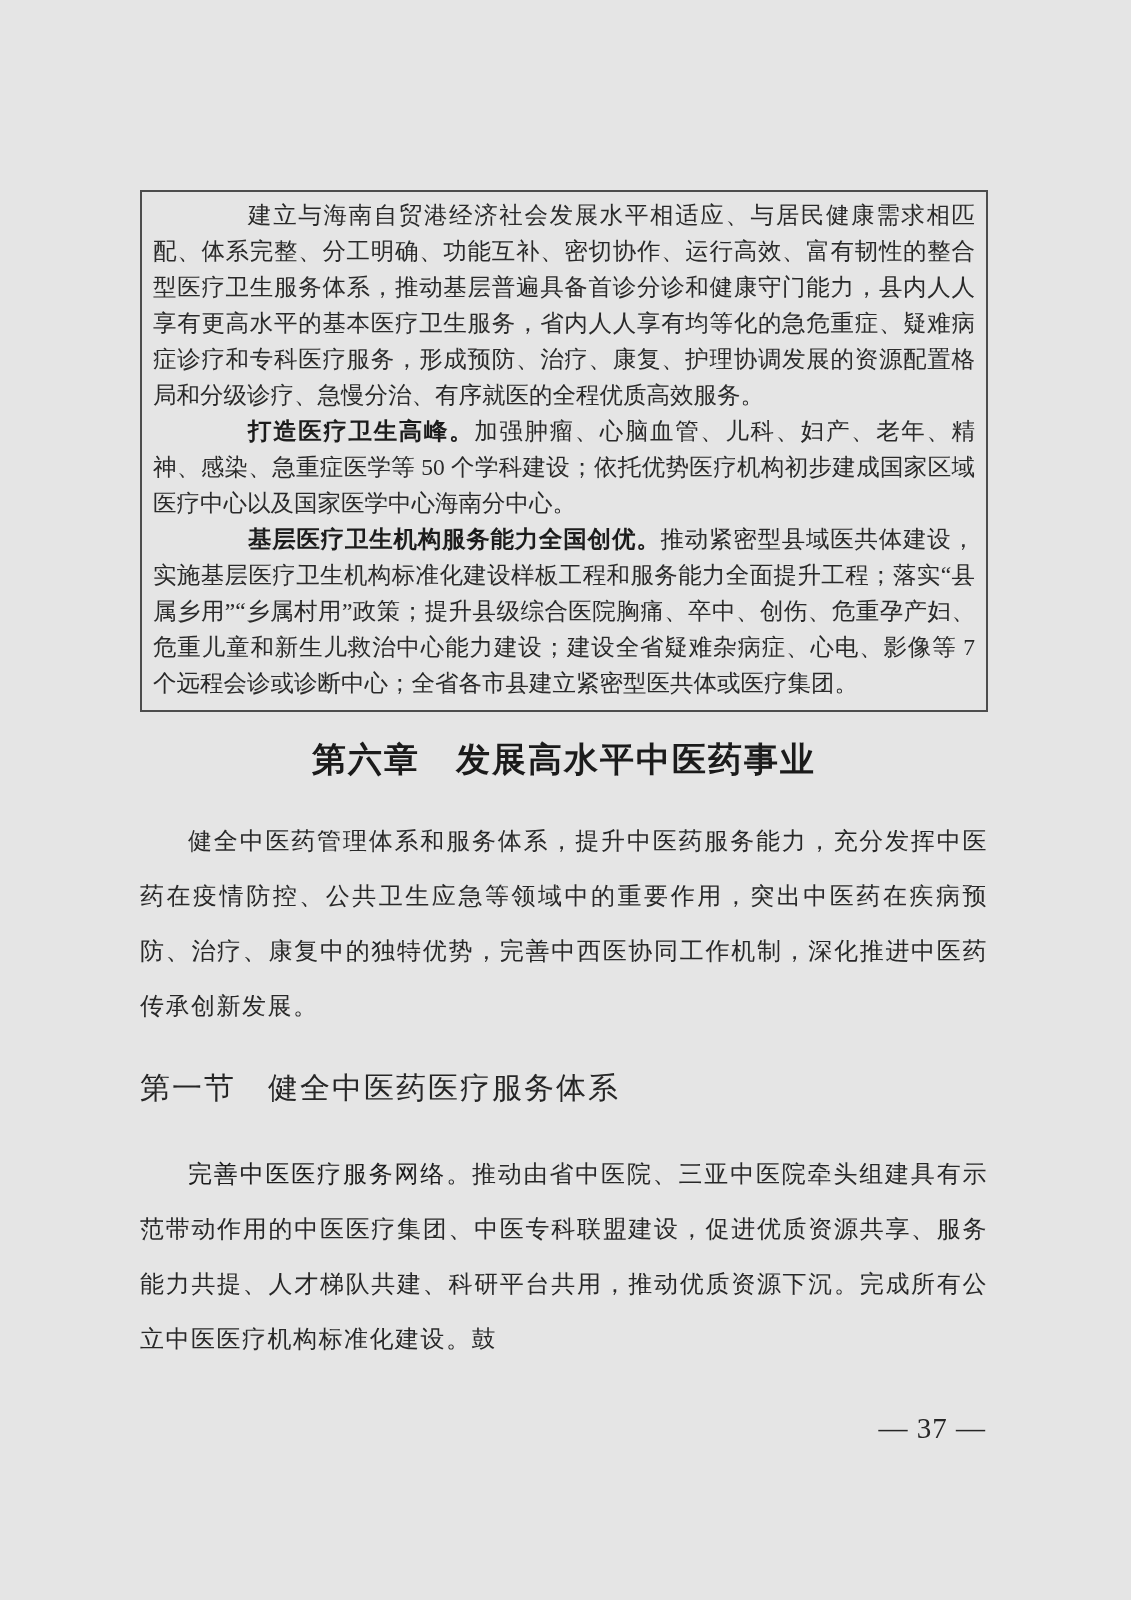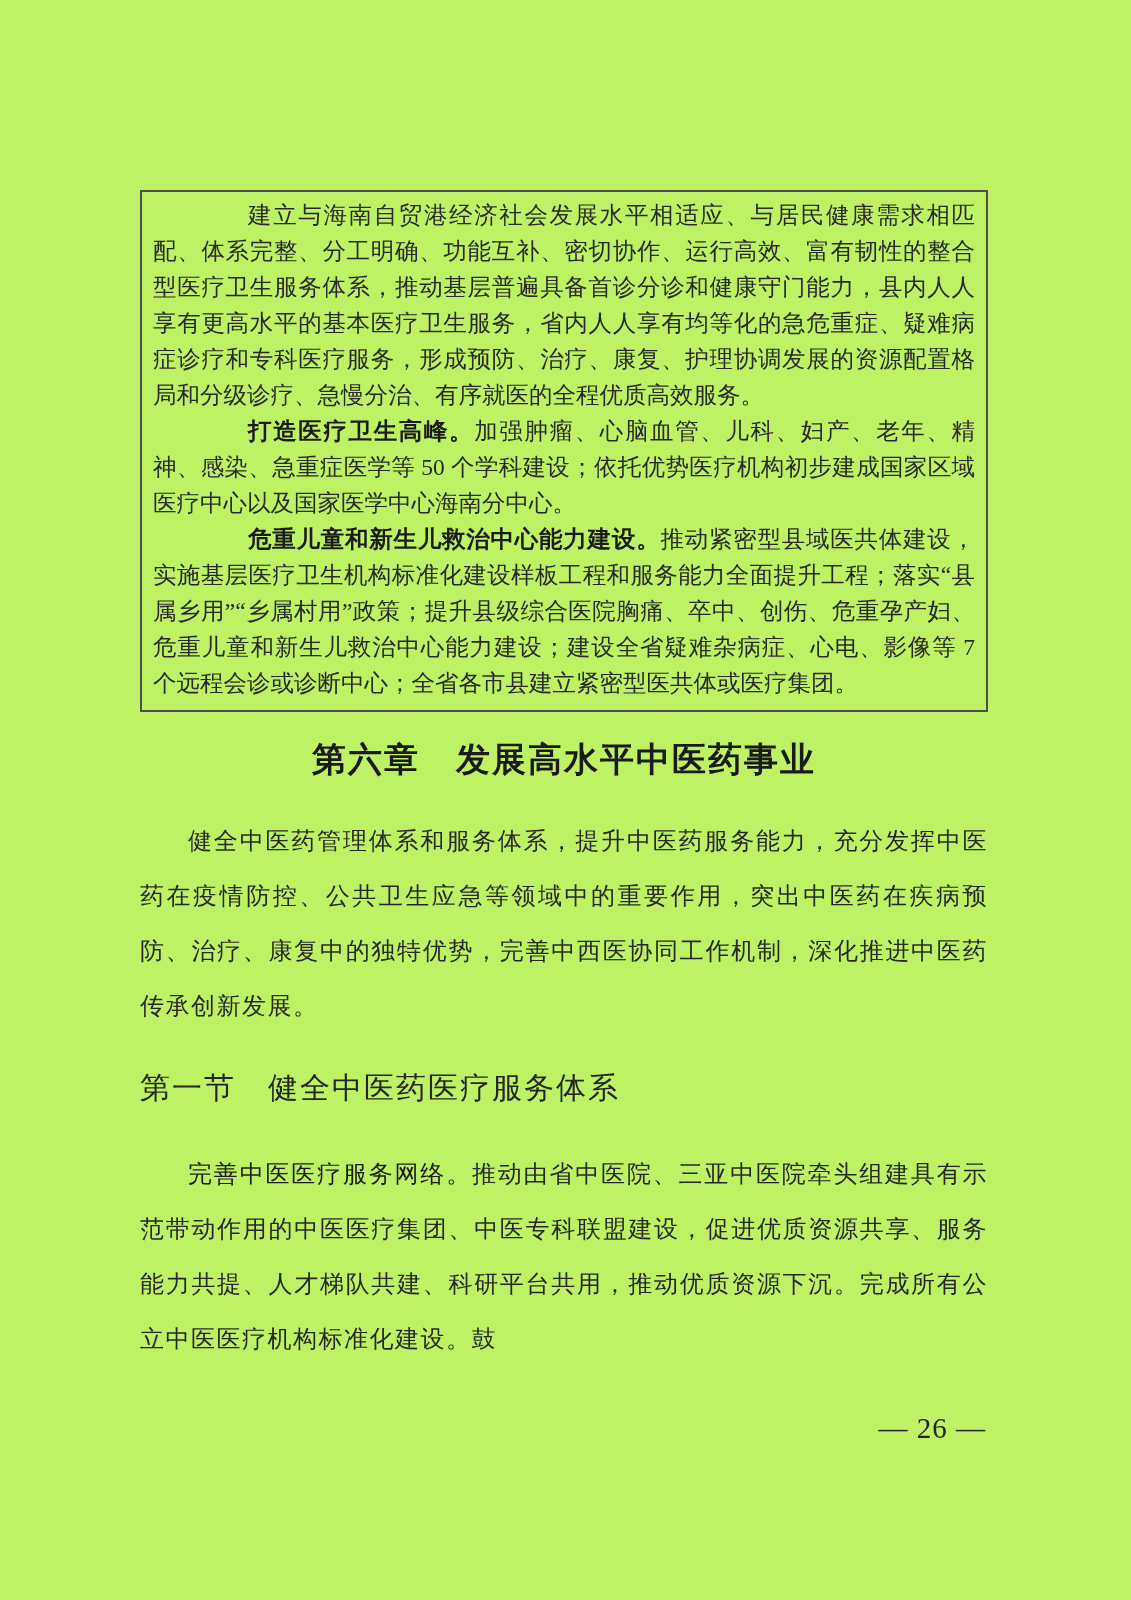--- a/index.html
+++ b/index.html
@@ -4,21 +4,21 @@
 <style>
   html, body {
     margin: 0;
     padding: 0;
     background: #ffffff;
   }
   .page {
     position: relative;
     width: 1131px;
     height: 1600px;
-    background: #bef264;
+    background: #e5e5e5;
     color: #262626;
     font-family: "Liberation Serif", "DejaVu Serif", serif;
     overflow: hidden;
   }
   .content {
     position: absolute;
     left: 140px;
     top: 190px;
     width: 848px;
   }
@@ -93,27 +93,27 @@
 </style>
 </head>
 <body>
 
 <div class="page">
   <div class="content">
 
     <div class="summary-box">
       <p class="box-para"><span class="box-lead"></span><span>建立与海南自贸港经济社会发展水平相适应、与居民健康需求相匹配、体系完整、分工明确、功能互补、密切协作、运行高效、富有韧性的整合型医疗卫生服务体系，推动基层普遍具备首诊分诊和健康守门能力，县内人人享有更高水平的基本医疗卫生服务，省内人人享有均等化的急危重症、疑难病症诊疗和专科医疗服务，形成预防、治疗、康复、护理协调发展的资源配置格局和分级诊疗、急慢分治、有序就医的全程优质高效服务。</span></p>
       <p class="box-para"><span class="box-lead">打造医疗卫生高峰。</span><span>加强肿瘤、心脑血管、儿科、妇产、老年、精神、感染、急重症医学等 50 个学科建设；依托优势医疗机构初步建成国家区域医疗中心以及国家医学中心海南分中心。</span></p>
-      <p class="box-para"><span class="box-lead">危重儿童和新生儿救治中心能力建设。</span><span>推动紧密型县域医共体建设，实施基层医疗卫生机构标准化建设样板工程和服务能力全面提升工程；落实“县属乡用”“乡属村用”政策；提升县级综合医院胸痛、卒中、创伤、危重孕产妇、危重儿童和新生儿救治中心能力建设；建设全省疑难杂病症、心电、影像等 7 个远程会诊或诊断中心；全省各市县建立紧密型医共体或医疗集团。</span></p>
+      <p class="box-para"><span class="box-lead">基层医疗卫生机构服务能力全国创优。</span><span>推动紧密型县域医共体建设，实施基层医疗卫生机构标准化建设样板工程和服务能力全面提升工程；落实“县属乡用”“乡属村用”政策；提升县级综合医院胸痛、卒中、创伤、危重孕产妇、危重儿童和新生儿救治中心能力建设；建设全省疑难杂病症、心电、影像等 7 个远程会诊或诊断中心；全省各市县建立紧密型医共体或医疗集团。</span></p>
     </div>
 
     <h1 class="chapter-heading">第六章　发展高水平中医药事业</h1>
 
     <p class="body-para">健全中医药管理体系和服务体系，提升中医药服务能力，充分发挥中医药在疫情防控、公共卫生应急等领域中的重要作用，突出中医药在疾病预防、治疗、康复中的独特优势，完善中西医协同工作机制，深化推进中医药传承创新发展。</p>
 
     <h2 class="section-heading">第一节　健全中医药医疗服务体系</h2>
 
     <p class="body-para closing-para"><span class="body-lead">完善中医医疗服务网络。</span><span>推动由省中医院、三亚中医院牵头组建具有示范带动作用的中医医疗集团、中医专科联盟建设，促进优质资源共享、服务能力共提、人才梯队共建、科研平台共用，推动优质资源下沉。完成所有公立中医医疗机构标准化建设。鼓</span></p>
 
   </div>
 
-  <div class="page-number">— 26 —</div>
+  <div class="page-number">— 37 —</div>
 </div>
 
 </body></html>

